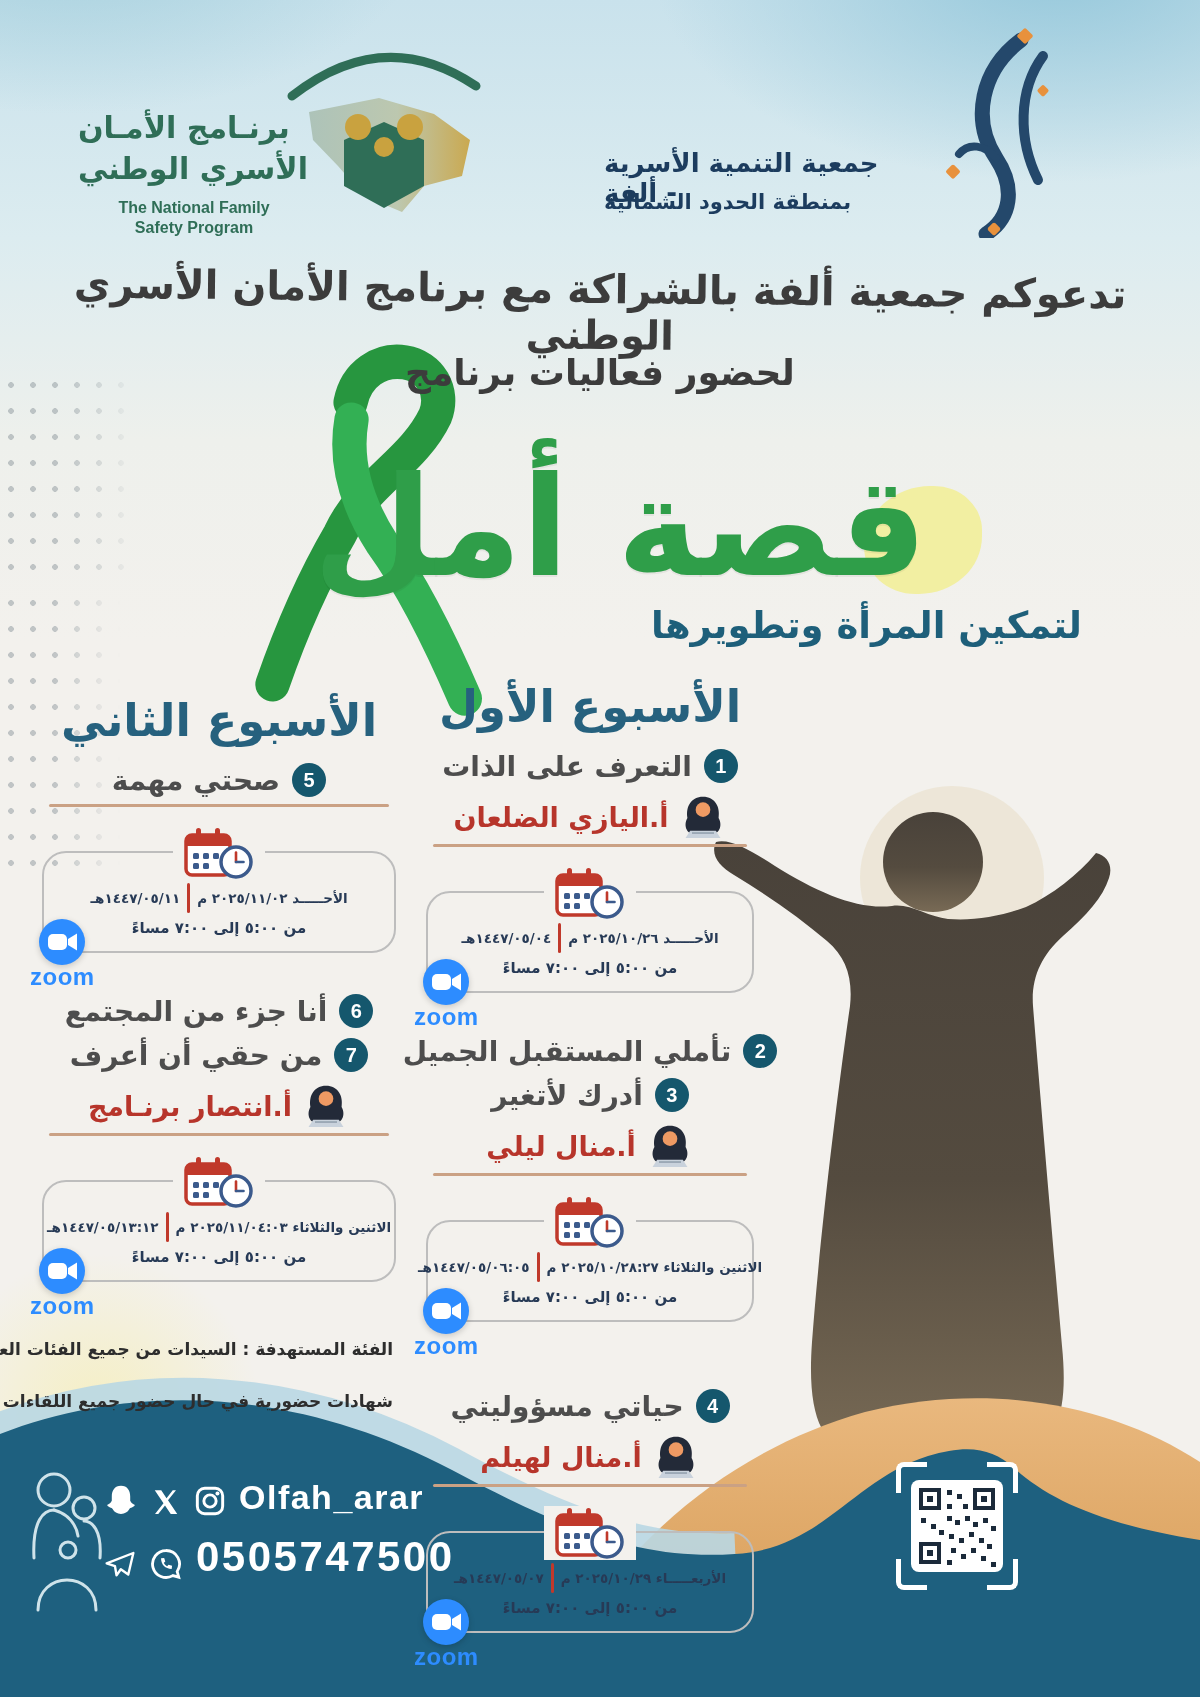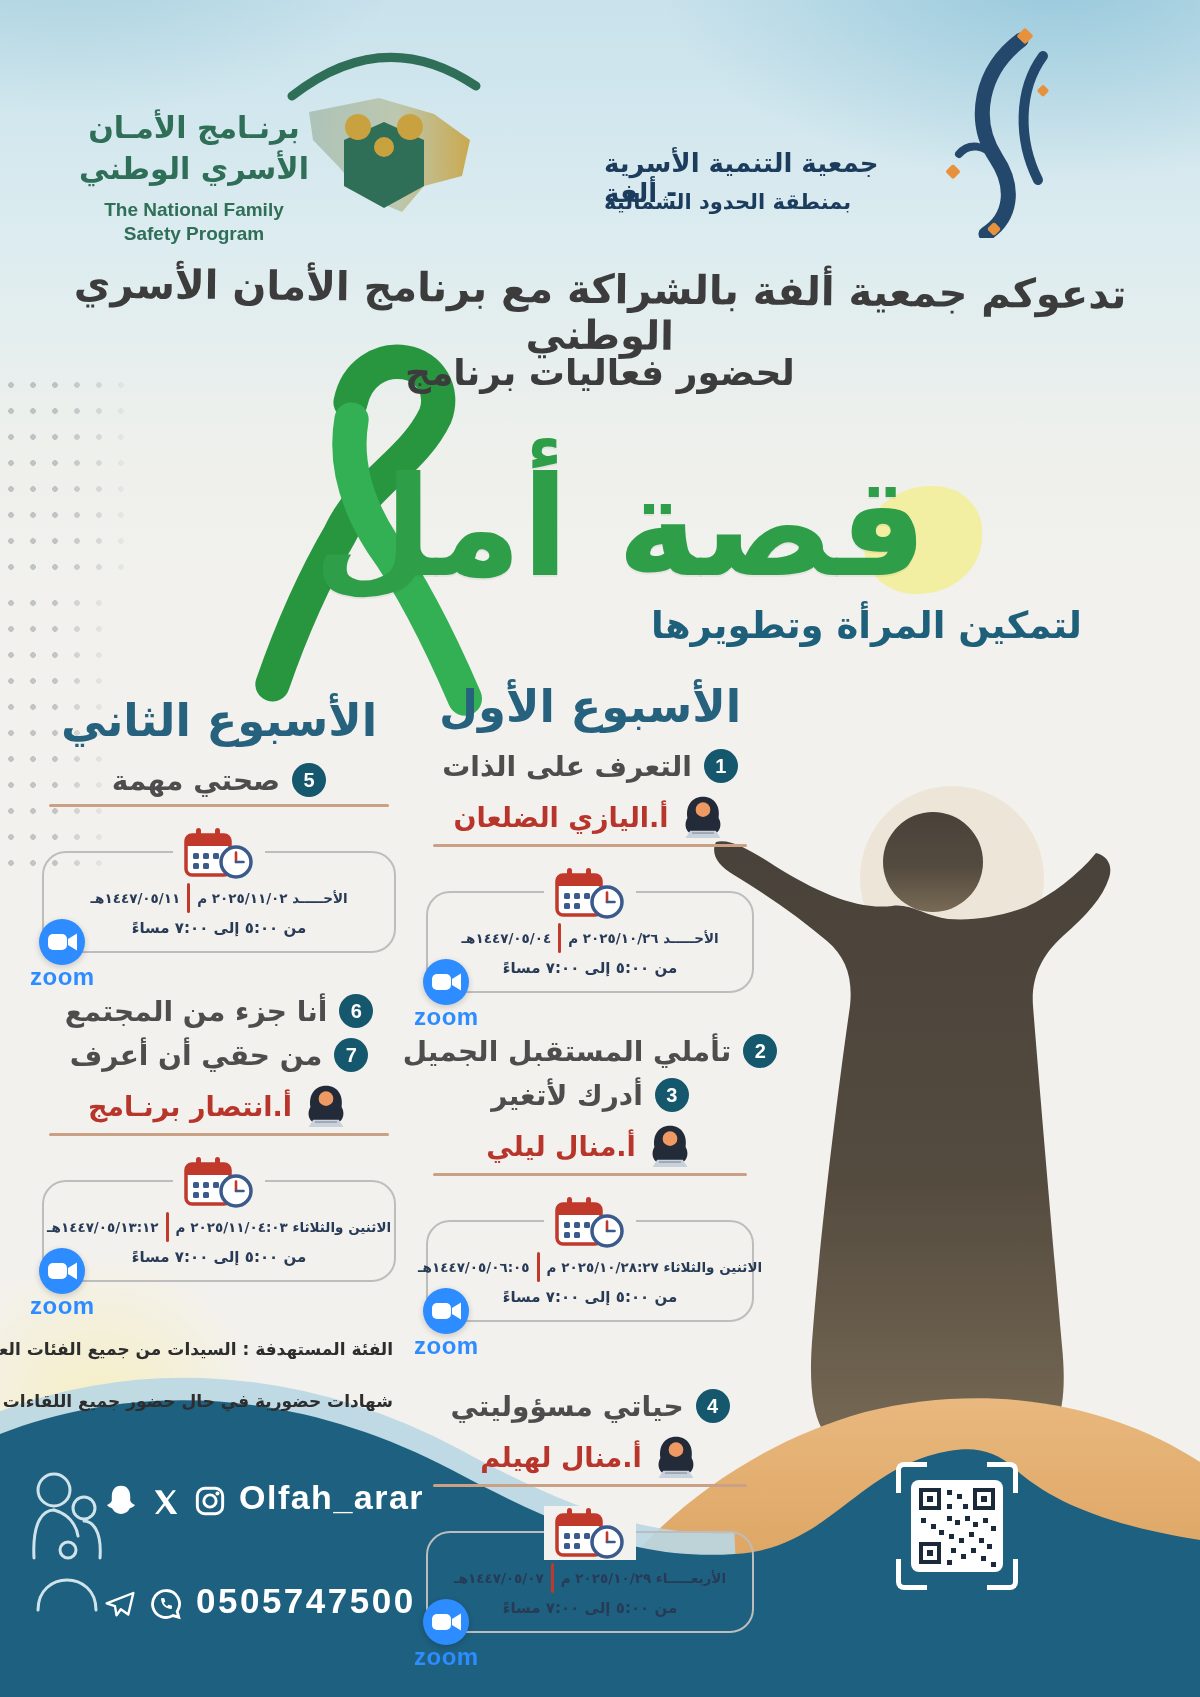--- a/index.html
+++ b/index.html
@@ -15,23 +15,23 @@
     background:radial-gradient(circle,rgba(246,238,180,.75) 0%,rgba(246,238,180,0) 70%);}
   .dots{position:absolute;z-index:1;opacity:.5;
     background-image:radial-gradient(circle,#8e989e 2.6px,transparent 3.1px);background-size:22px 26px;
     -webkit-mask-image:linear-gradient(to left,transparent 0%,#000 55%);
     mask-image:linear-gradient(to left,transparent 0%,#000 55%);}
   .dots1{left:0;top:372px;width:140px;height:210px;}
   .dots2{left:0;top:590px;width:120px;height:290px;}
   
   .logo-left{position:absolute;left:78px;top:34px;width:400px;height:225px;z-index:4;}
   .logo-left .emblem{position:absolute;right:-6px;top:0;}
-  .ll-ar{position:absolute;left:0;top:74px;width:232px;text-align:center;font-size:30px;font-weight:800;
+  .ll-ar{position:absolute;left:0;top:74px;width:232px;text-align:left;font-size:30px;font-weight:800;
     color:#2f6e57;line-height:1.35;}
-  .ll-en{position:absolute;left:0;top:164px;width:232px;text-align:center;font-size:19px;font-weight:700;
+  .ll-en{position:absolute;left:0;top:164px;width:232px;text-align:center;font-size:16px;font-weight:700;
     color:#2f6e57;line-height:1.25;font-family:"Liberation Sans",sans-serif;}
   .logo-right{position:absolute;right:138px;top:28px;width:450px;height:215px;z-index:4;}
   .logo-right .cally{position:absolute;right:-4px;top:0;}
   .lr-l1{position:absolute;right:168px;top:120px;width:290px;text-align:left;font-size:26px;font-weight:800;color:#1c3c5e;}
   .lr-l2{position:absolute;right:168px;top:162px;width:290px;text-align:left;font-size:21px;font-weight:700;color:#1c3c5e;}
   
   .invite1{position:absolute;top:266px;left:0;right:0;text-align:center;z-index:4;
     font-size:40px;font-weight:800;color:#3c3c3c;transform:rotate(.6deg);}
   .invite2{position:absolute;top:352px;left:0;right:0;text-align:center;z-index:4;
     font-size:36px;font-weight:800;color:#3c3c3c;}
@@ -76,21 +76,21 @@
   .note-row{display:flex;align-items:center;justify-content:flex-start;gap:10px;
     font-size:17px;font-weight:700;color:#2d2d2d;white-space:nowrap;}
   
   .silhouette{position:absolute;inset:0;z-index:2;pointer-events:none;}
   .footer-art{position:absolute;left:0;bottom:0;z-index:3;}
   .family-art{position:absolute;left:16px;top:1458px;z-index:7;}
   .social{position:absolute;left:104px;top:1478px;z-index:7;direction:ltr;display:flex;flex-direction:column;gap:16px;
     font-family:"Liberation Sans",sans-serif;}
   .social-row{display:flex;align-items:flex-end;gap:13px;}
   .social-row .txt{color:#fff;font-weight:700;font-size:34px;letter-spacing:1.5px;}
-  .social-row.phone .txt{font-size:35px;letter-spacing:2.5px;margin-top:48px;}
+  .social-row.phone .txt{font-size:42px;letter-spacing:2.5px;}
   .qr-wrap{position:absolute;right:182px;top:1462px;width:122px;height:128px;z-index:7;}
   .qr-corner{position:absolute;width:26px;height:26px;border:0 solid #fff;}
   .qr-c-tl{left:0;top:0;border-left-width:5px;border-top-width:5px;border-top-left-radius:8px;}
   .qr-c-tr{right:0;top:0;border-right-width:5px;border-top-width:5px;border-top-right-radius:8px;}
   .qr-c-bl{left:0;bottom:0;border-left-width:5px;border-bottom-width:5px;border-bottom-left-radius:8px;}
   .qr-c-br{right:0;bottom:0;border-right-width:5px;border-bottom-width:5px;border-bottom-right-radius:8px;}
   .qr-inner{position:absolute;left:15px;top:18px;}
 </style>
 </head>
 <body>

